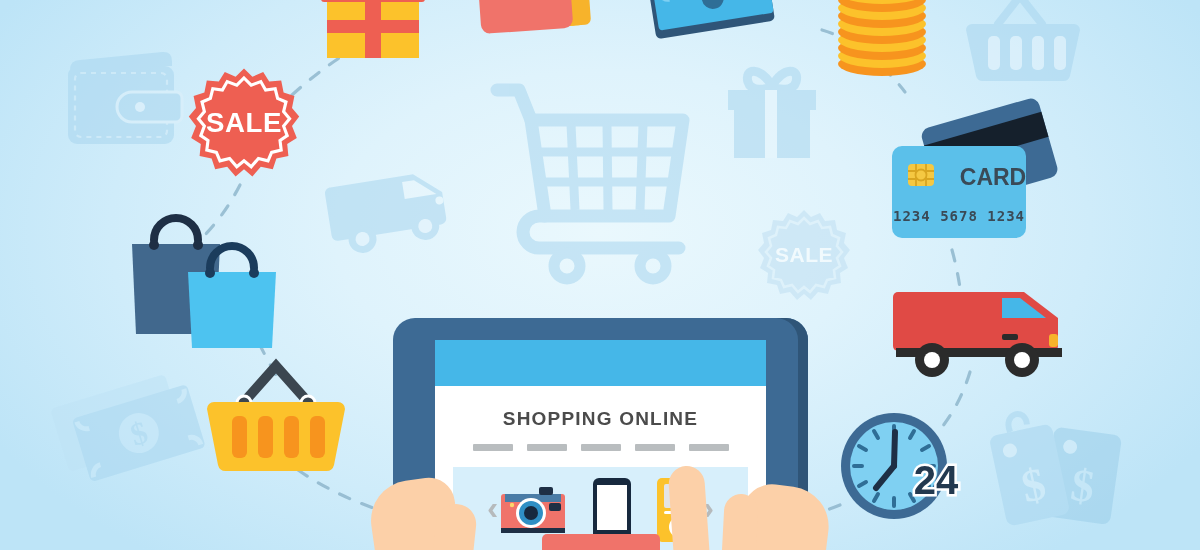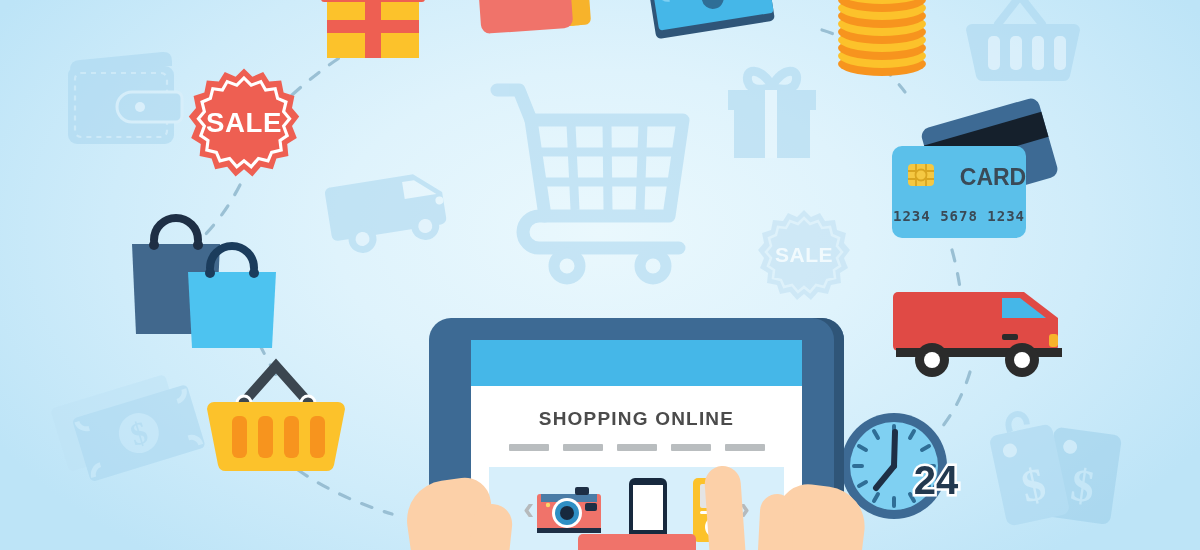--- a/index.html
+++ b/index.html
@@ -13,21 +13,21 @@
     background:
       radial-gradient(ellipse 700px 420px at 50% 42%, #eaf8fd 0%, #dff3fc 38%, #cfecfa 70%, #bde4f7 100%);
   }
   .node{position:absolute;}
   svg{display:block;overflow:visible;}
 
   
   .bg{opacity:.55;}
 
   
-  #tablet{left:393px;top:318px;width:415px;height:232px;margin-left:36px;}
+  #tablet{left:393px;top:318px;width:415px;height:232px;}
   .tab-frame{
     position:absolute;inset:0;background:#3d6a94;border-radius:22px 22px 6px 6px;
     box-shadow:inset -10px 0 0 0 #2f5578;
   }
   .tab-screen{
     position:absolute;left:42px;top:22px;right:42px;bottom:0;background:#ffffff;
     overflow:hidden;
   }
   .tab-topbar{height:46px;background:#45b7e8;}
   .tab-title{

